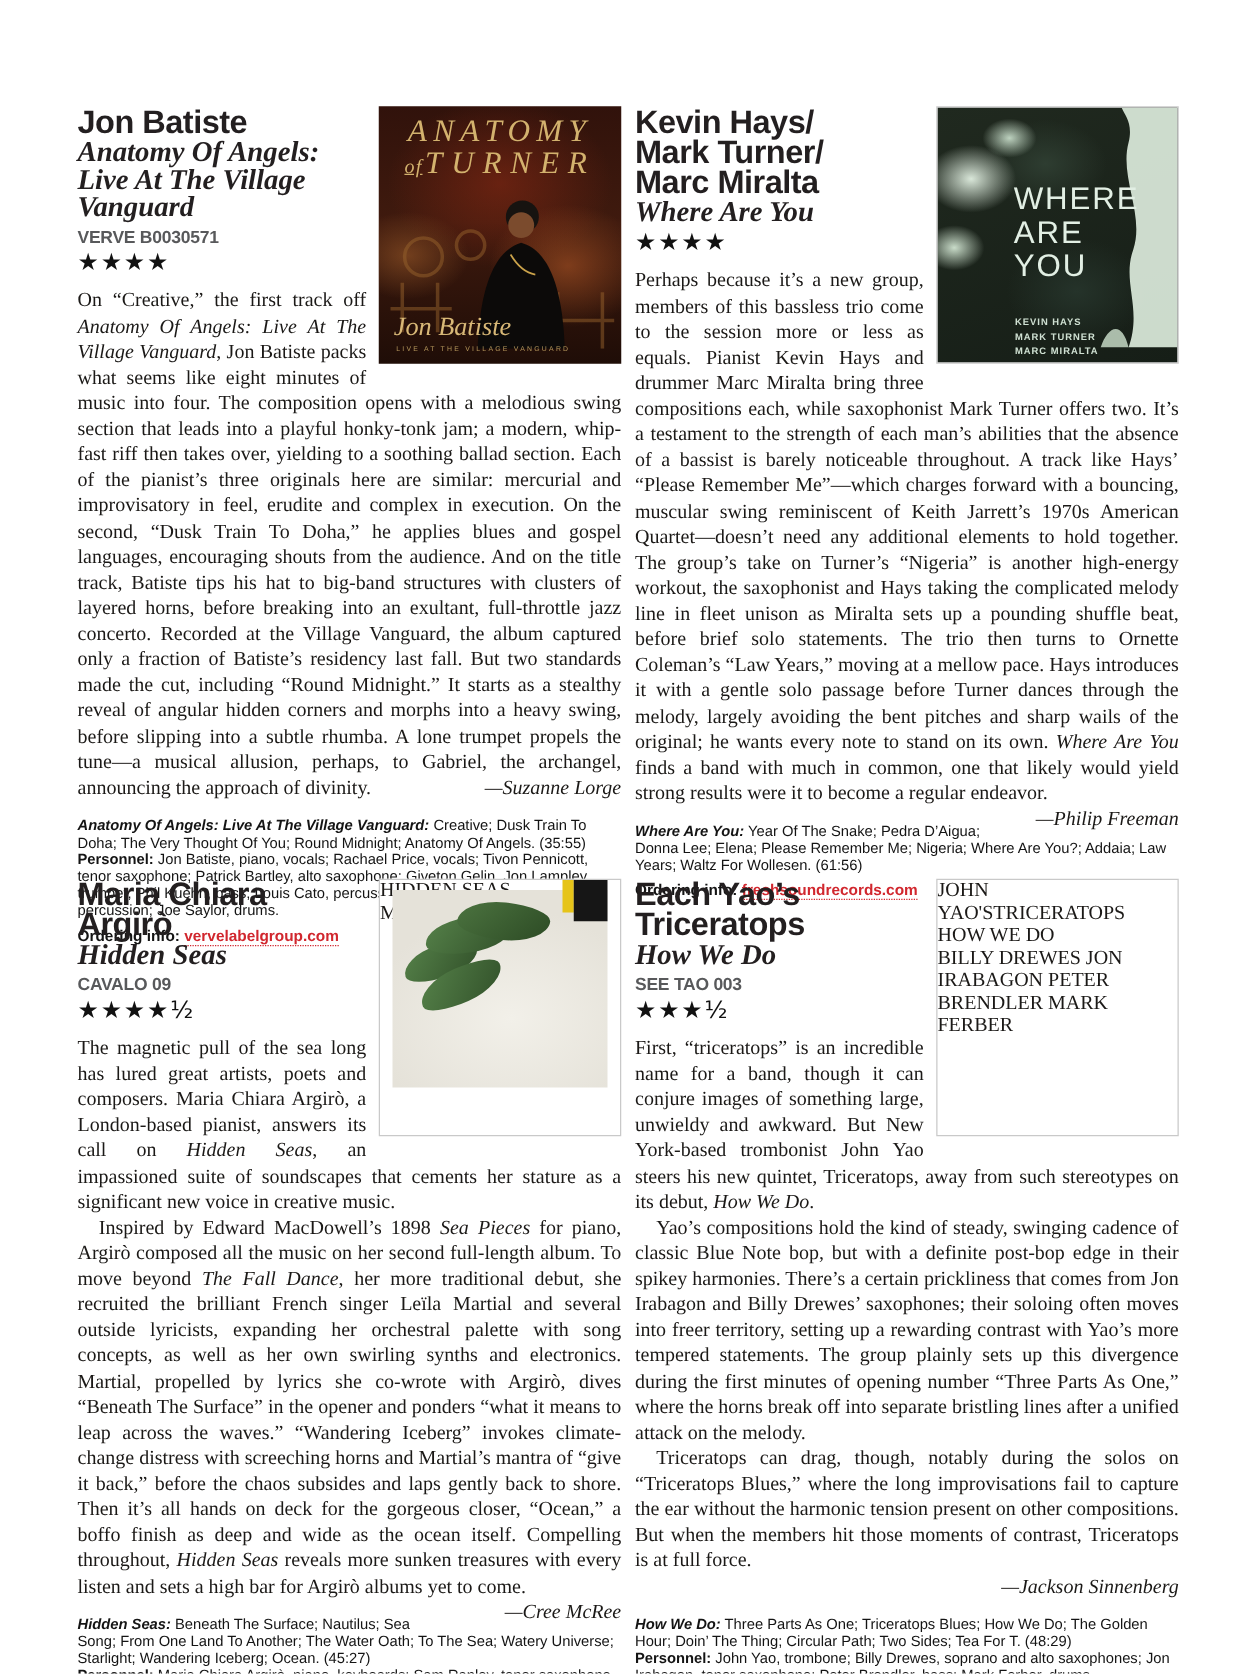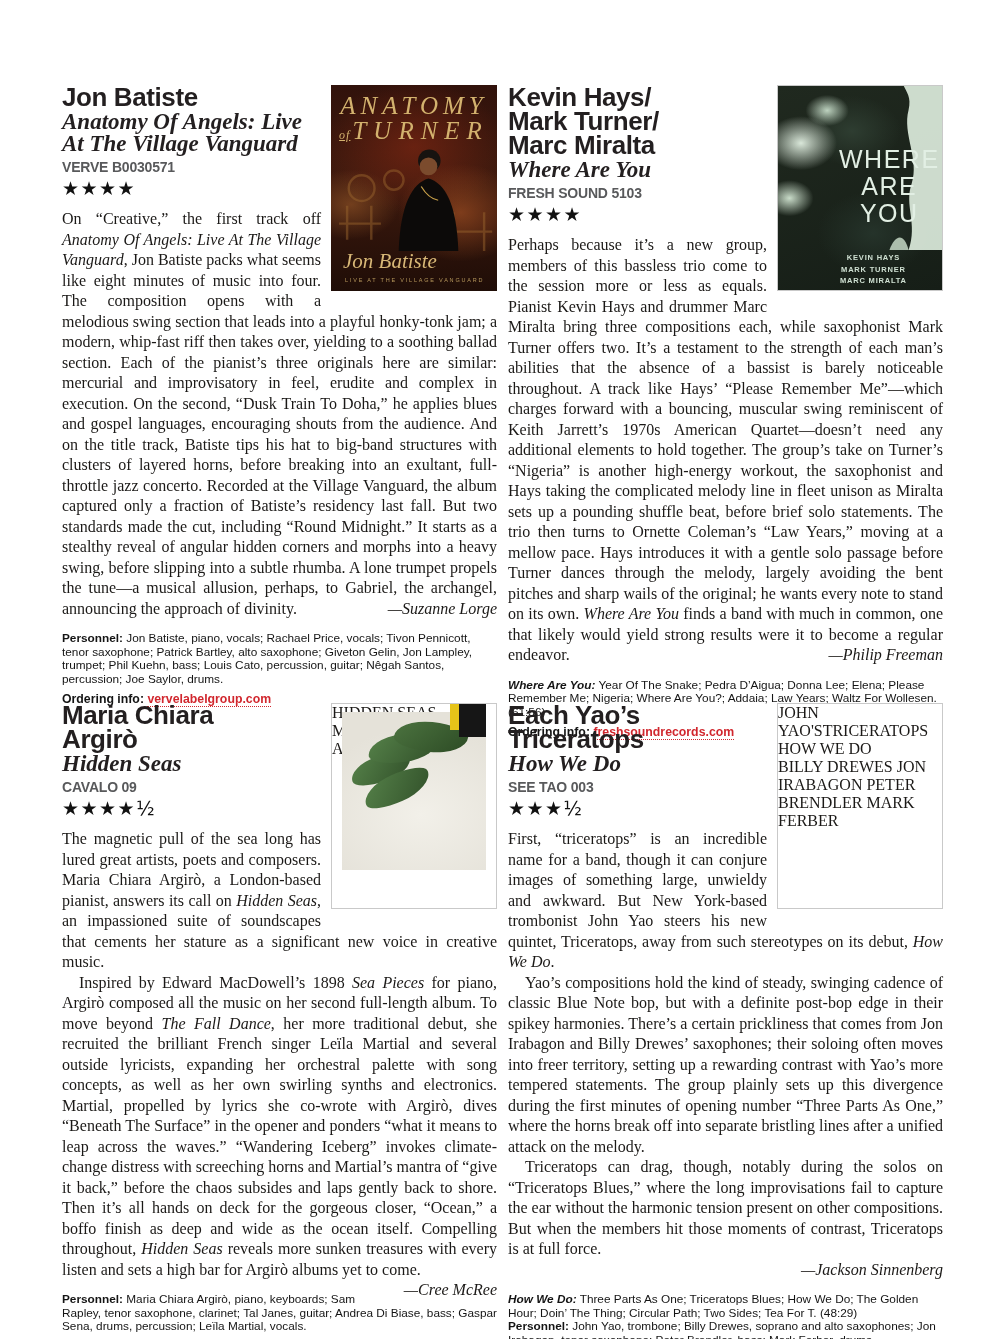--- a/index.html
+++ b/index.html
@@ -33,49 +33,49 @@
          line-height:13.6px;color:#141414;}
   .notes p{margin:0;}
   .tl{font-weight:bold;font-style:italic;}
   .pl{font-weight:bold;margin-top:32px;}
   .order{margin-top:7px !important;font-size:12.3px;}
   .ol{font-weight:bold;}
   .olink{color:#d1272e;font-weight:bold;text-decoration:none;
          border-bottom:1.5px dotted #d1272e;cursor:pointer;}
 
   
-  .cover{position:relative;width:166px;height:206px;float:right;margin:0 0 8px 10px;
+  .cover{position:relative;width:194px;height:206px;float:right;margin:0 0 8px 10px;
          overflow:hidden;box-sizing:border-box;}
   .bordered{border:1px solid #c9c9c9;}
 
   
   .c1{background:
       radial-gradient(90px 70px at 78% 62%, rgba(186,92,40,.55), transparent 70%),
       radial-gradient(70px 50px at 12% 58%, rgba(172,102,46,.5), transparent 70%),
       radial-gradient(120px 90px at 50% 30%, rgba(142,42,20,.55), transparent 75%),
       linear-gradient(180deg,#31120b,#3f1a0e 45%,#1f0d07);}
   .c1-fig{position:absolute;inset:0;}
   .c1-title{position:absolute;top:7px;left:0;right:0;text-align:center;
             font-family:"Liberation Serif",serif;font-style:italic;color:#d3b26e;}
   .c1-t1{display:block;font-size:25px;letter-spacing:5px;}
   .c1-t2{display:block;font-size:25px;letter-spacing:7px;margin-top:-3px;}
-  .c1-of{font-size:12px;letter-spacing:1px;margin-right:2px;text-decoration:underline;}
+  .c1-of{font-size:16px;letter-spacing:1px;margin-right:2px;text-decoration:underline;}
   .c1-artist{position:absolute;left:12px;bottom:17px;font-family:"Liberation Serif",serif;
              font-style:italic;font-size:21px;color:#d8b877;}
   .c1-sub{position:absolute;left:14px;bottom:8px;font-family:"Liberation Sans",sans-serif;
           font-size:5.5px;letter-spacing:1.8px;color:#b5975c;}
 
   
   .c2{background:
       radial-gradient(60px 45px at 14% 28%, #d9e7d9 0%, transparent 60%),
       radial-gradient(40px 30px at 7% 55%, #c9dcc9 0%, transparent 60%),
       radial-gradient(36px 26px at 30% 12%, #bdd2bf 0%, transparent 60%),
       radial-gradient(70px 50px at 45% 22%, #2e3d31 0%, transparent 70%),
       radial-gradient(80px 60px at 58% 72%, #25332a 0%, transparent 70%),
-      linear-gradient(160deg,#20291f 0%,#161e17 100%); text-align: center;}
+      linear-gradient(160deg,#20291f 0%,#161e17 100%);}
   .c2-river{position:absolute;inset:0;}
   .c2-title{position:absolute;left:61px;top:60px;font-family:"Liberation Sans",sans-serif;
             font-size:25px;line-height:1.08;letter-spacing:1.5px;color:#e2efe4;
             white-space:pre-line;}
   .c2-names{position:absolute;left:62px;top:150px;font-family:"Liberation Sans",sans-serif;
             font-size:7.5px;font-weight:bold;line-height:1.55;letter-spacing:.8px;
             color:#cfe0d2;white-space:pre-line;margin-top:16px;}
 
   
   .c3{background:#fff;}
@@ -174,20 +174,21 @@
         </div>
         <div class="c1-artist">Jon Batiste</div>
         <div class="c1-sub">LIVE AT THE VILLAGE VANGUARD</div>
       </div>
       <h2 class="artist">Jon Batiste</h2>
       <h3 class="album">Anatomy Of Angels: Live At The Village Vanguard</h3>
       <div class="label">VERVE B0030571</div>
       <div class="stars">★★★★</div>
       <p class="body"><span>On “Creative,” the first track off <i>Anatomy Of Angels: Live At The Village Vanguard</i>, Jon Batiste packs what seems like eight minutes of music into four. The composition opens with a melodious swing section that leads into a playful honky-tonk jam; a modern, whip-fast riff then takes over, yielding to a soothing ballad section. Each of the pianist’s three originals here are similar: mercurial and improvisatory in feel, erudite and complex in execution. On the second, “Dusk Train To Doha,” he applies blues and gospel languages, encouraging shouts from the audience. And on the title track, Batiste tips his hat to big-band structures with clusters of layered horns, before breaking into an exultant, full-throttle jazz concerto. Recorded at the Village Vanguard, the album captured only a fraction of Batiste’s residency last fall. But two standards made the cut, including “Round Midnight.” It starts as a stealthy reveal of angular hidden corners and morphs into a heavy swing, before slipping into a subtle rhumba. A lone trumpet propels the tune—a musical allusion, perhaps, to Gabriel, the archangel, announcing the approach of divinity.</span><span class="byline">—Suzanne Lorge</span></p>
       <div class="notes">
+        <p class="tracks"><span class="tl">Anatomy Of Angels: Live At The Village Vanguard:</span> <span>Creative; Dusk Train To Doha; The Very Thought Of You; Round Midnight; Anatomy Of Angels. (35:55)</span></p>
         <p class="pers"><span class="pl">Personnel:</span> <span>Jon Batiste, piano, vocals; Rachael Price, vocals; Tivon Pennicott, tenor saxophone; Patrick Bartley, alto saxophone; Giveton Gelin, Jon Lampley, trumpet; Phil Kuehn, bass; Louis Cato, percussion, guitar; Nêgah Santos, percussion; Joe Saylor, drums.</span></p>
         <p class="order"><span class="ol">Ordering info:</span> <a class="olink">vervelabelgroup.com</a></p>
       </div>
     </article>
 
     <article class="review">
       <div class="cover c2 bordered">
         <svg class="c2-river" viewBox="0 0 206 206">
           <path d="M158,0 L206,0 L206,206 L164,206 C176,172 158,150 168,122 C178,92 156,60 164,30 C168,14 161,7 158,0 Z" fill="#dcecdc" opacity="0.92"></path>
           <path d="M140,206 C146,188 158,182 164,206 Z" fill="#cfe3cf" opacity="0.8"></path>
@@ -197,21 +198,20 @@
 ARE
 YOU</div>
         <div class="c2-names">KEVIN HAYS
 MARK TURNER
 MARC MIRALTA</div>
       </div>
       <h2 class="artist">Kevin Hays/
 Mark Turner/
 Marc Miralta</h2>
       <h3 class="album">Where Are You</h3>
-      <div class="label">FRESH SOUND 5103</div>
       <div class="stars">★★★★</div>
       <p class="body"><span>Perhaps because it’s a new group, members of this bassless trio come to the session more or less as equals. Pianist Kevin Hays and drummer Marc Miralta bring three compositions each, while saxophonist Mark Turner offers two. It’s a testament to the strength of each man’s abilities that the absence of a bassist is barely noticeable throughout. A track like Hays’ “Please Remember Me”—which charges forward with a bouncing, muscular swing reminiscent of Keith Jarrett’s 1970s American Quartet—doesn’t need any additional elements to hold together. The group’s take on Turner’s “Nigeria” is another high-energy workout, the saxophonist and Hays taking the complicated melody line in fleet unison as Miralta sets up a pounding shuffle beat, before brief solo statements. The trio then turns to Ornette Coleman’s “Law Years,” moving at a mellow pace. Hays introduces it with a gentle solo passage before Turner dances through the melody, largely avoiding the bent pitches and sharp wails of the original; he wants every note to stand on its own. <i>Where Are You</i> finds a band with much in common, one that likely would yield strong results were it to become a regular endeavor.</span><span class="byline">—Philip Freeman</span></p>
       <div class="notes">
         <p class="tracks"><span class="tl">Where Are You:</span> <span>Year Of The Snake; Pedra D’Aigua; Donna Lee; Elena; Please Remember Me; Nigeria; Where Are You?; Addaia; Law Years; Waltz For Wollesen. (61:56)</span></p>
         <p class="order"><span class="ol">Ordering info:</span> <a class="olink">freshsoundrecords.com</a></p>
       </div>
     </article>
   </div>
 
   <div class="row row-2">
@@ -239,20 +239,21 @@
         <div class="c3-artist">MARIA CHIARA ARGIRÒ</div>
       </div>
       <h2 class="artist">Maria Chiara
 Argirò</h2>
       <h3 class="album">Hidden Seas</h3>
       <div class="label">CAVALO 09</div>
       <div class="stars">★★★★½</div>
       <p class="body">The magnetic pull of the sea long has lured great artists, poets and composers. Maria Chiara Argirò, a London-based pianist, answers its call on <i>Hidden Seas</i>, an impassioned suite of soundscapes that cements her stature as a significant new voice in creative music.</p>
       <p class="body"><span>Inspired by Edward MacDowell’s 1898 <i>Sea Pieces</i> for piano, Argirò composed all the music on her second full-length album. To move beyond <i>The Fall Dance</i>, her more traditional debut, she recruited the brilliant French singer Leïla Martial and several outside lyricists, expanding her orchestral palette with song concepts, as well as her own swirling synths and electronics. Martial, propelled by lyrics she co-wrote with Argirò, dives “Beneath The Surface” in the opener and ponders “what it means to leap across the waves.” “Wandering Iceberg” invokes climate-change distress with screeching horns and Martial’s mantra of “give it back,” before the chaos subsides and laps gently back to shore. Then it’s all hands on deck for the gorgeous closer, “Ocean,” a boffo finish as deep and wide as the ocean itself. Compelling throughout, <i>Hidden Seas</i> reveals more sunken treasures with every listen and sets a high bar for Argirò albums yet to come.</span><span class="byline">—Cree McRee</span></p>
       <div class="notes">
+        <p class="tracks"><span class="tl">Hidden Seas:</span> <span>Beneath The Surface; Nautilus; Sea Song; From One Land To Another; The Water Oath; To The Sea; Watery Universe; Starlight; Wandering Iceberg; Ocean. (45:27)</span></p>
         <p class="pers"><span class="pl">Personnel:</span> <span>Maria Chiara Argirò, piano, keyboards; Sam Rapley, tenor saxophone, clarinet; Tal Janes, guitar; Andrea Di Biase, bass; Gaspar Sena, drums, percussion; Leïla Martial, vocals.</span></p>
 
       </div>
     </article>
 
     <article class="review">
       <div class="cover c4 bordered">
         <div class="c4-l1"><span class="blk">JOHN YAO'S</span><span class="grn">TRICERATOPS</span></div>
         <div class="c4-l2">HOW WE DO</div>
         <div class="c4-blob"></div>

